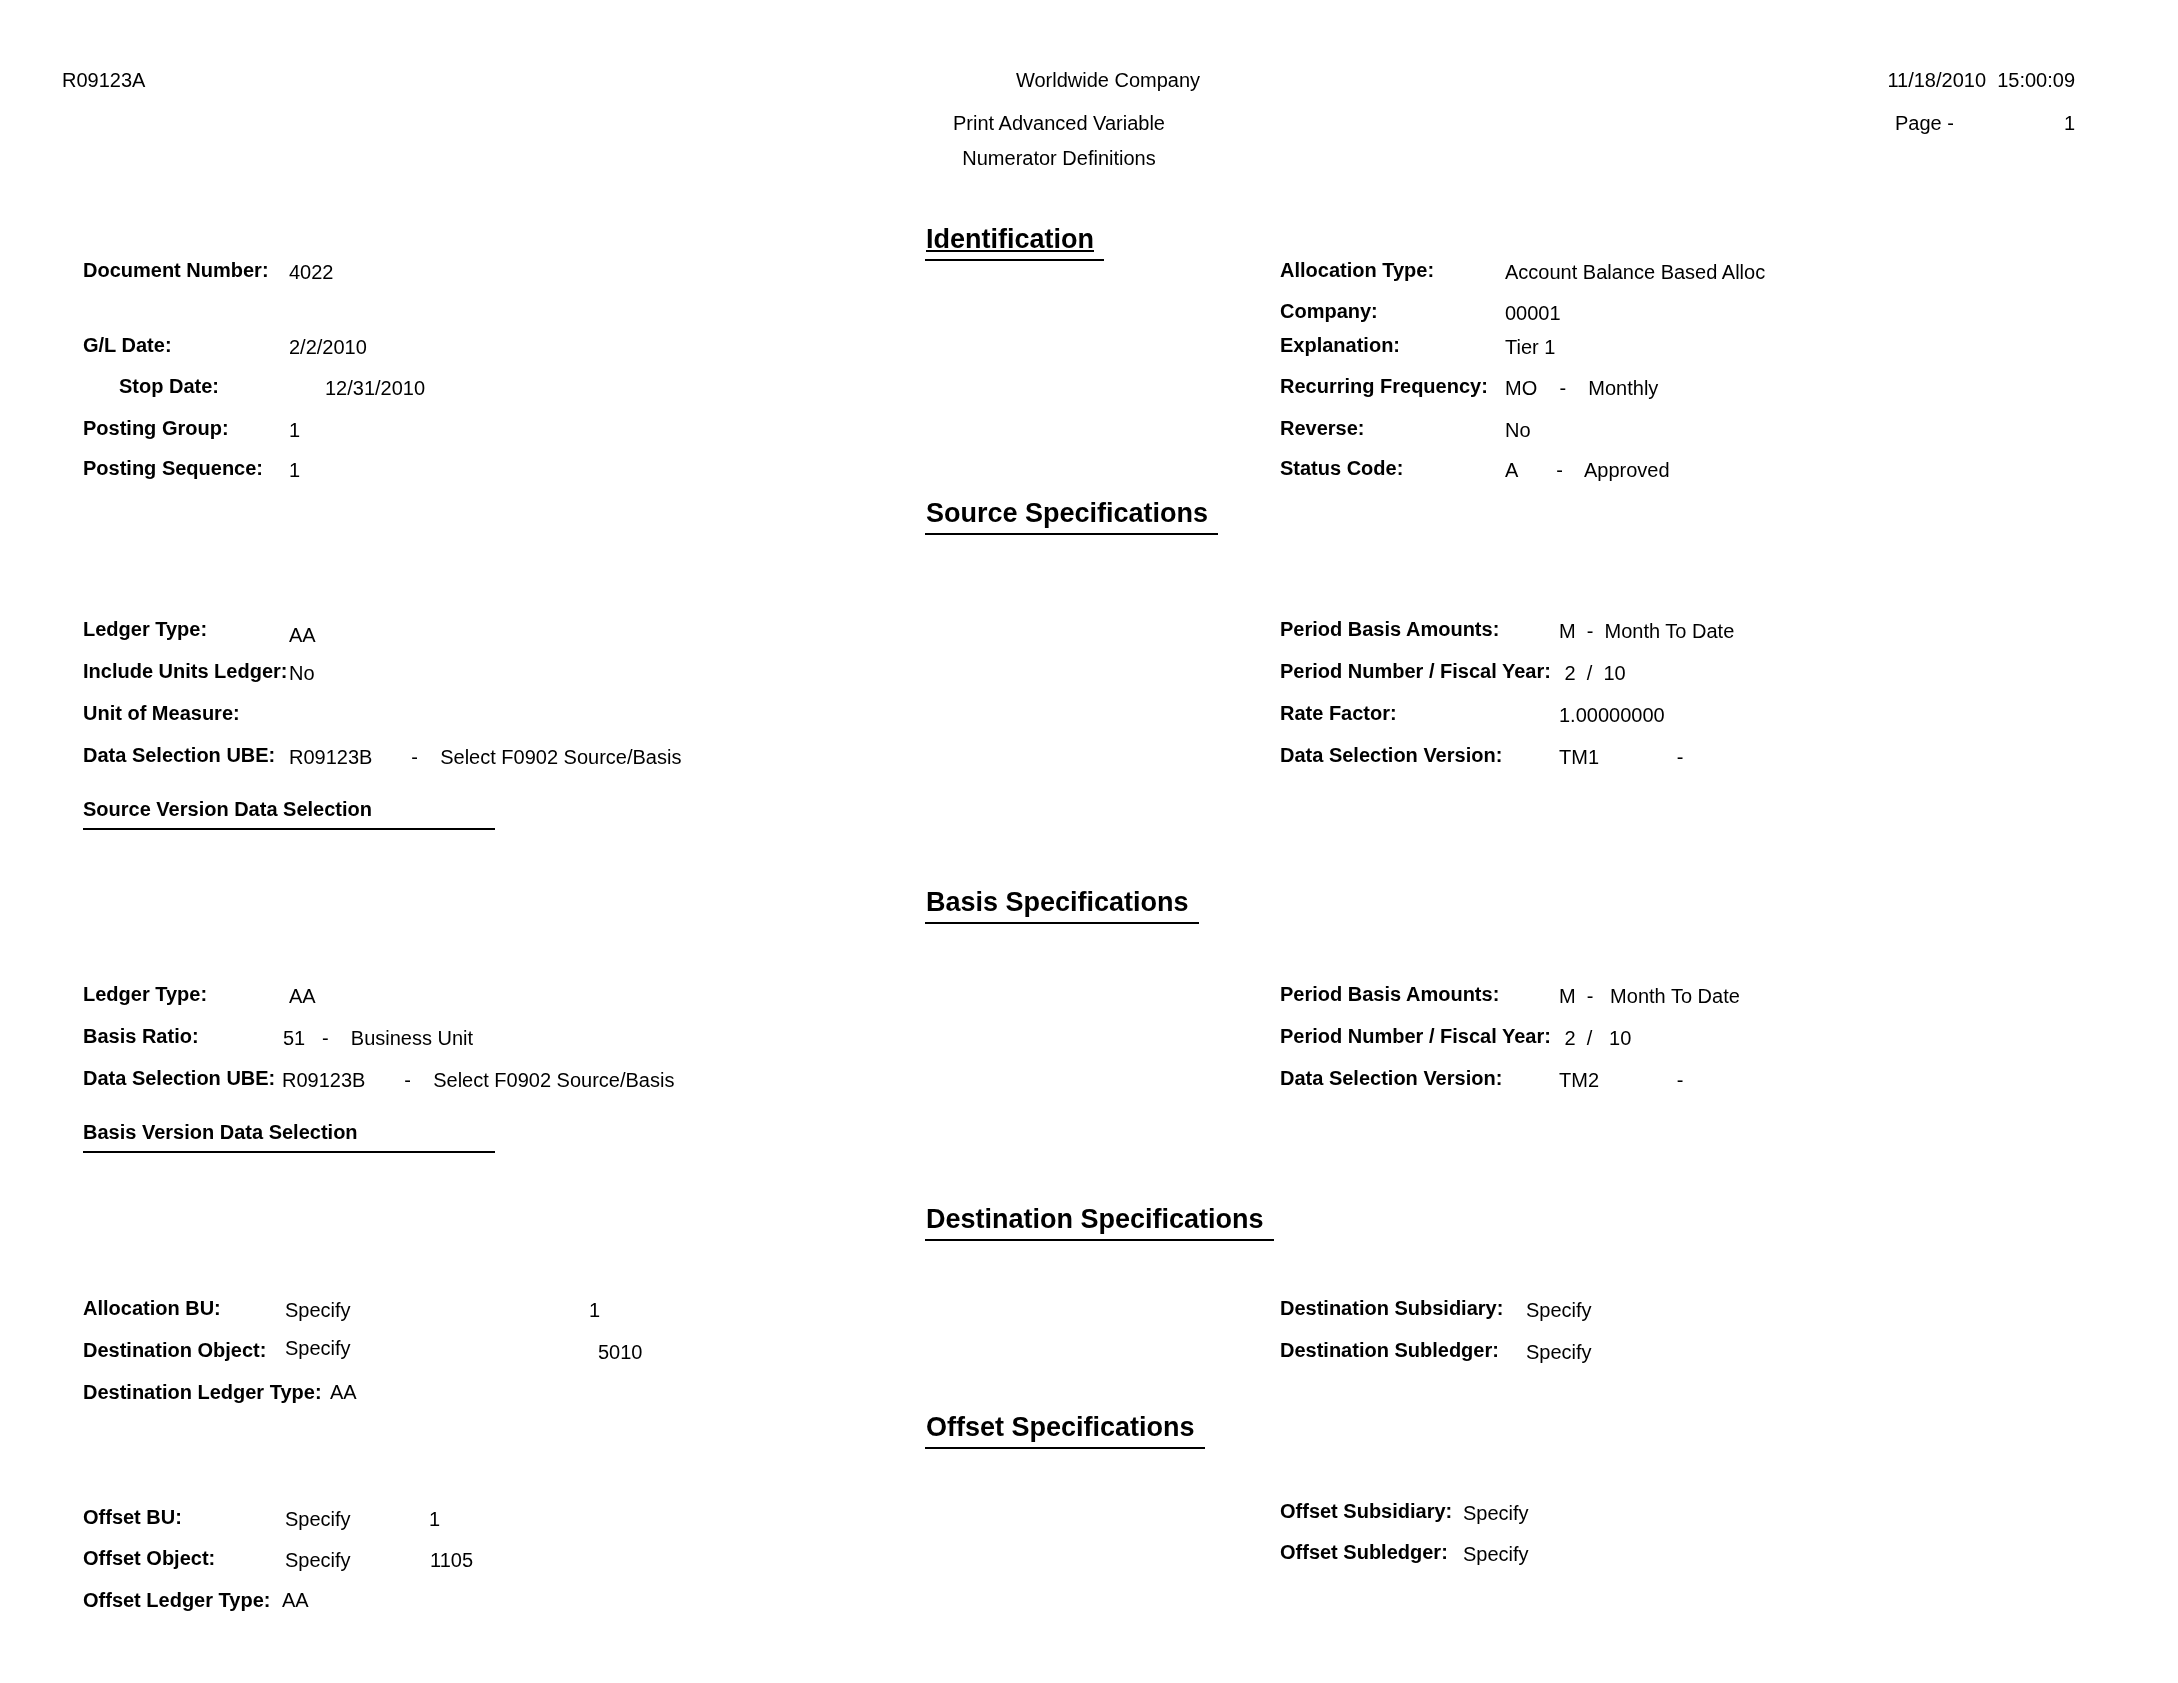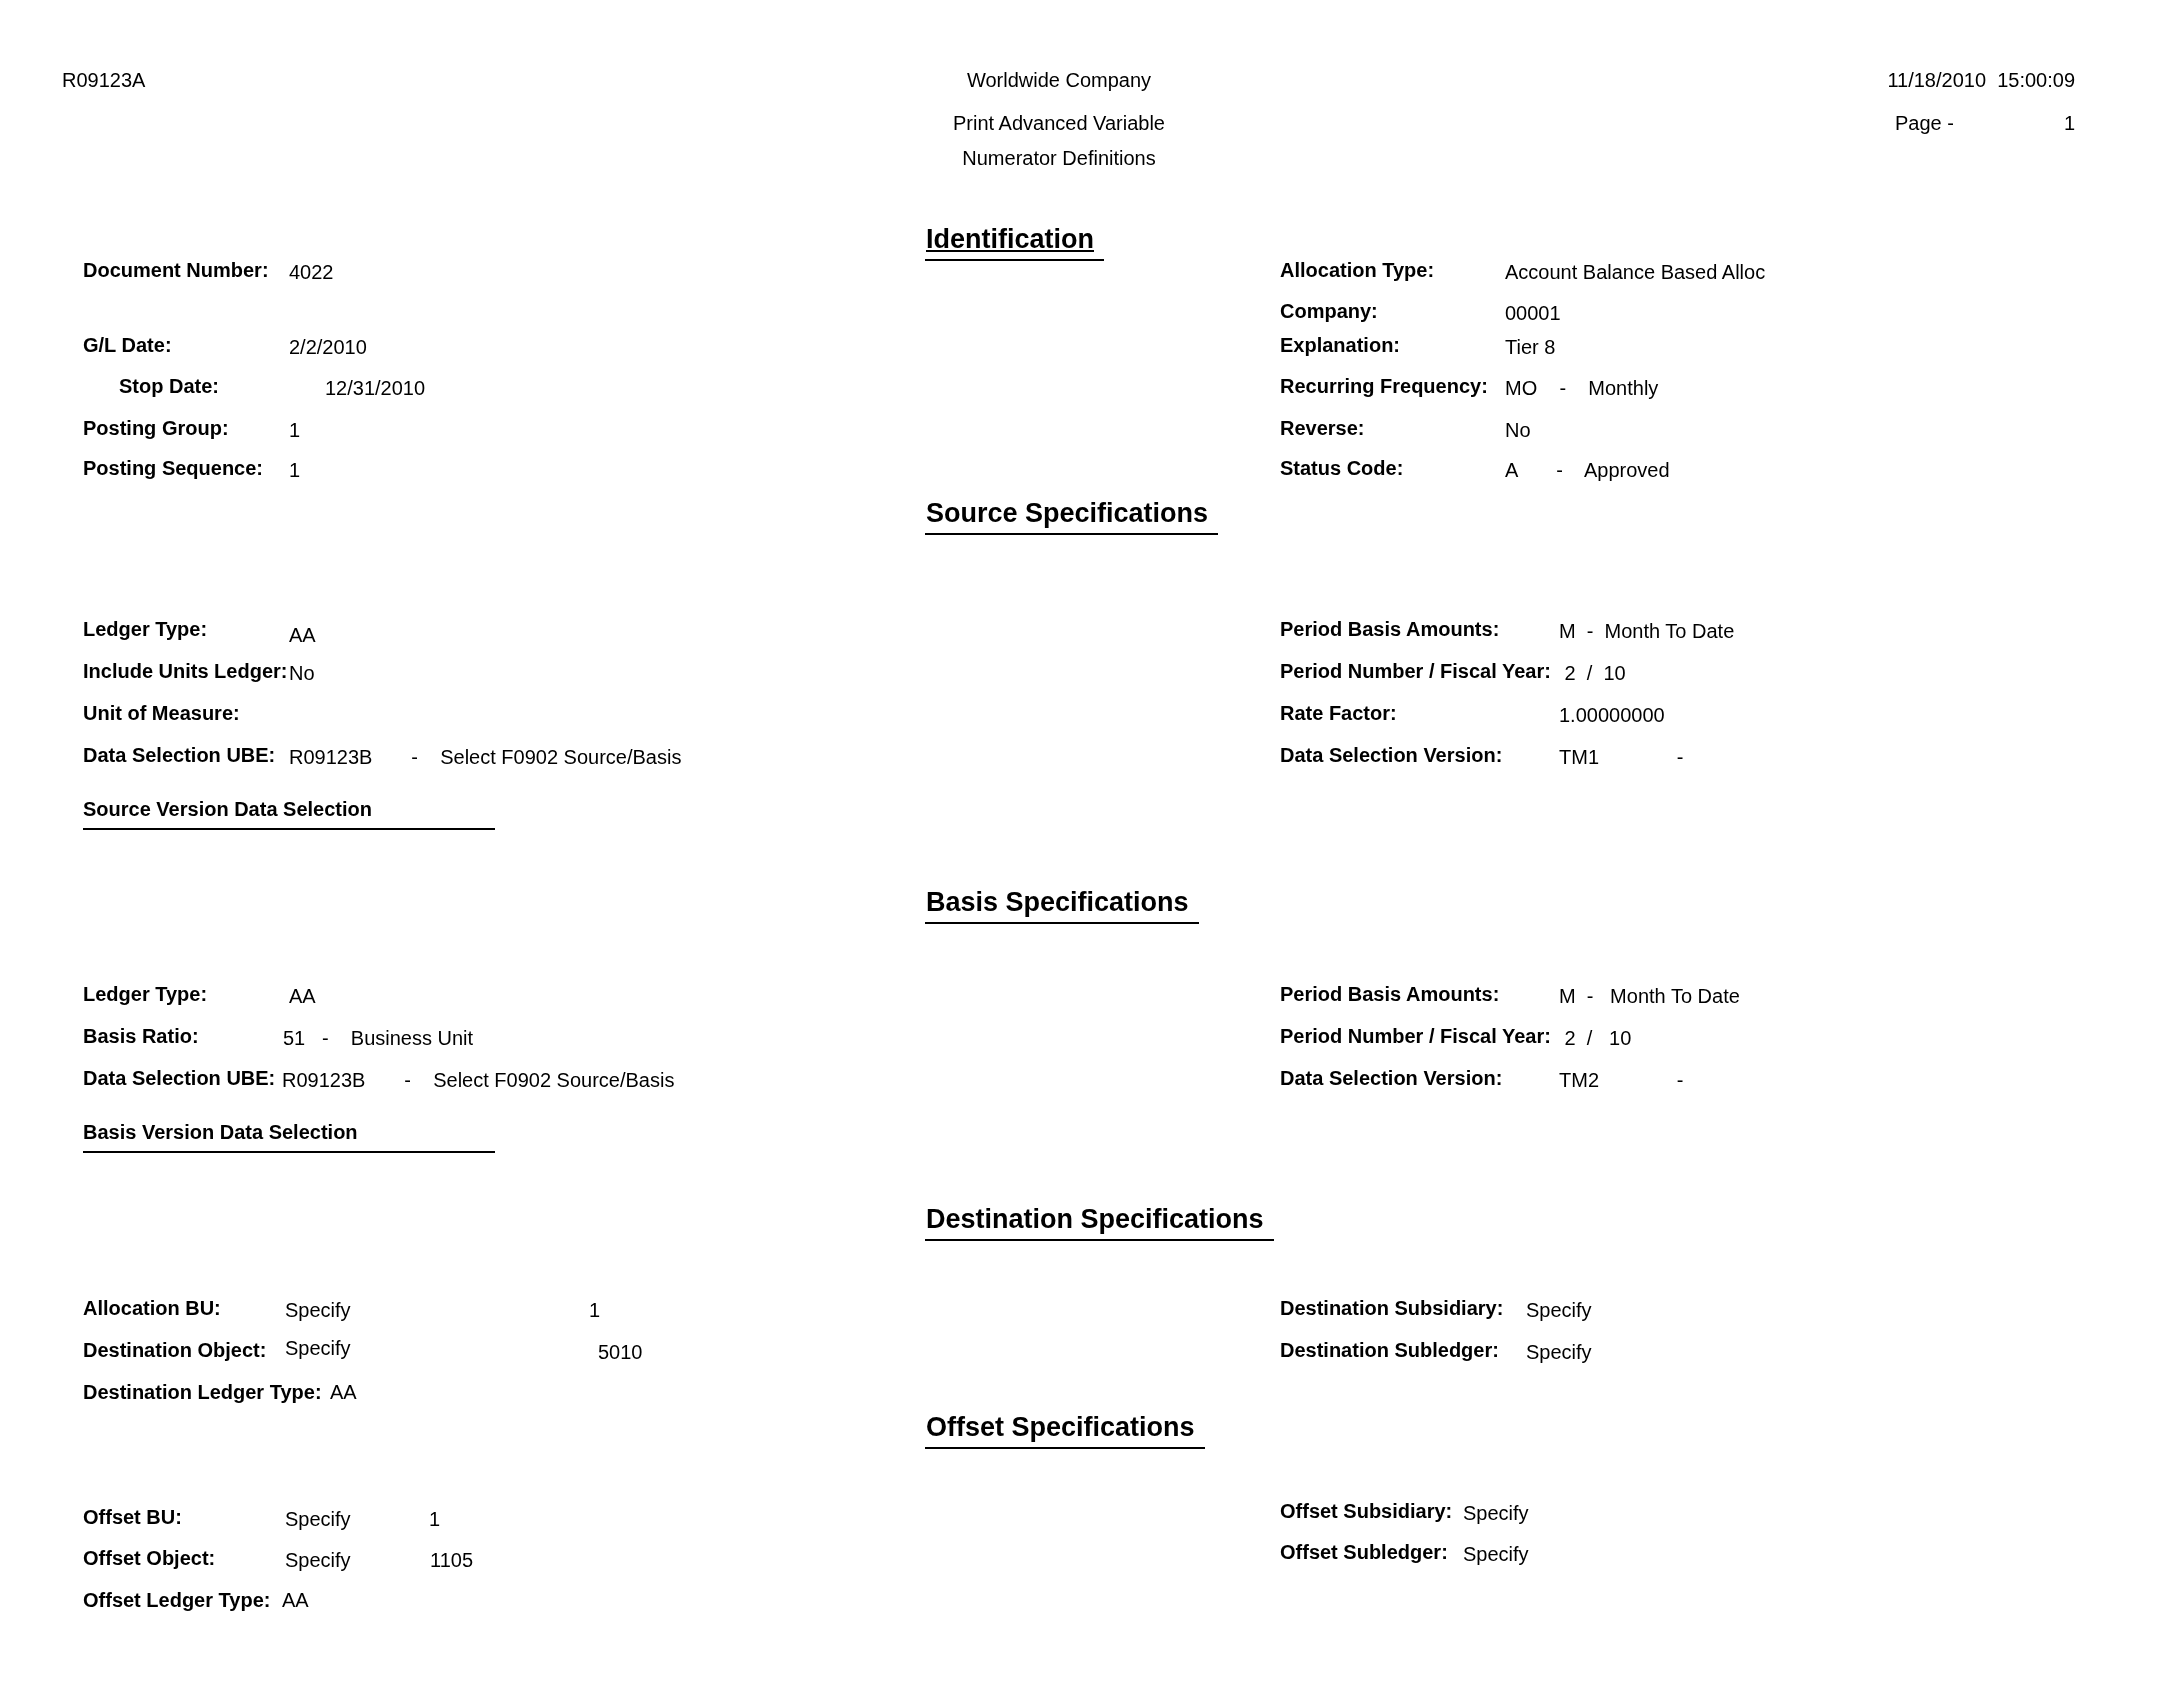--- a/index.html
+++ b/index.html
@@ -40,21 +40,21 @@
   .lbl { position: absolute; left: 0; top: 0; font-weight: bold; white-space: pre; }
   .val { position: absolute; top: 2px; white-space: pre; }
   .val2 { position: absolute; top: 2px; white-space: pre; }
 </style>
 </head>
 <body>
 
 <div class="page">
 
   <div class="abs hdr" style="left:62px; top:69px;">R09123A</div>
-  <div class="abs center-block" style="left:1059px; top:69px;">Worldwide Company</div>
+  <div class="abs center-block" style="left:1108px; top:69px;">Worldwide Company</div>
   <div class="abs hdr" style="right:103px; top:69px;">11/18/2010  15:00:09</div>
 
   <div class="abs center-block" style="left:1059px; top:112px;">Print Advanced Variable</div>
   <div class="abs hdr" style="left:1895px; top:112px;">Page -</div>
   <div class="abs hdr" style="right:103px; top:112px;">1</div>
 
   <div class="abs center-block" style="left:1059px; top:147px;">Numerator Definitions</div>
 
   <div class="sec-heading" style="top:224px;text-decoration:underline;">Identification</div>
 
@@ -82,21 +82,21 @@
   <div class="row row-r" style="top:259px;">
     <span class="lbl">Allocation Type:</span>
     <span class="val" style="left:225px;">Account Balance Based Alloc</span>
   </div>
   <div class="row row-r" style="top:300px;">
     <span class="lbl">Company:</span>
     <span class="val" style="left:225px;">00001</span>
   </div>
   <div class="row row-r" style="top:334px;">
     <span class="lbl">Explanation:</span>
-    <span class="val" style="left:225px;">Tier 8</span>
+    <span class="val" style="left:225px;">Tier 1</span>
   </div>
   <div class="row row-r" style="top:375px;">
     <span class="lbl">Recurring Frequency:</span>
     <span class="val" style="left:225px;">MO    -    Monthly</span>
   </div>
   <div class="row row-r" style="top:417px;">
     <span class="lbl">Reverse:</span>
     <span class="val" style="left:225px;">No</span>
   </div>
   <div class="row row-r" style="top:457px;">

